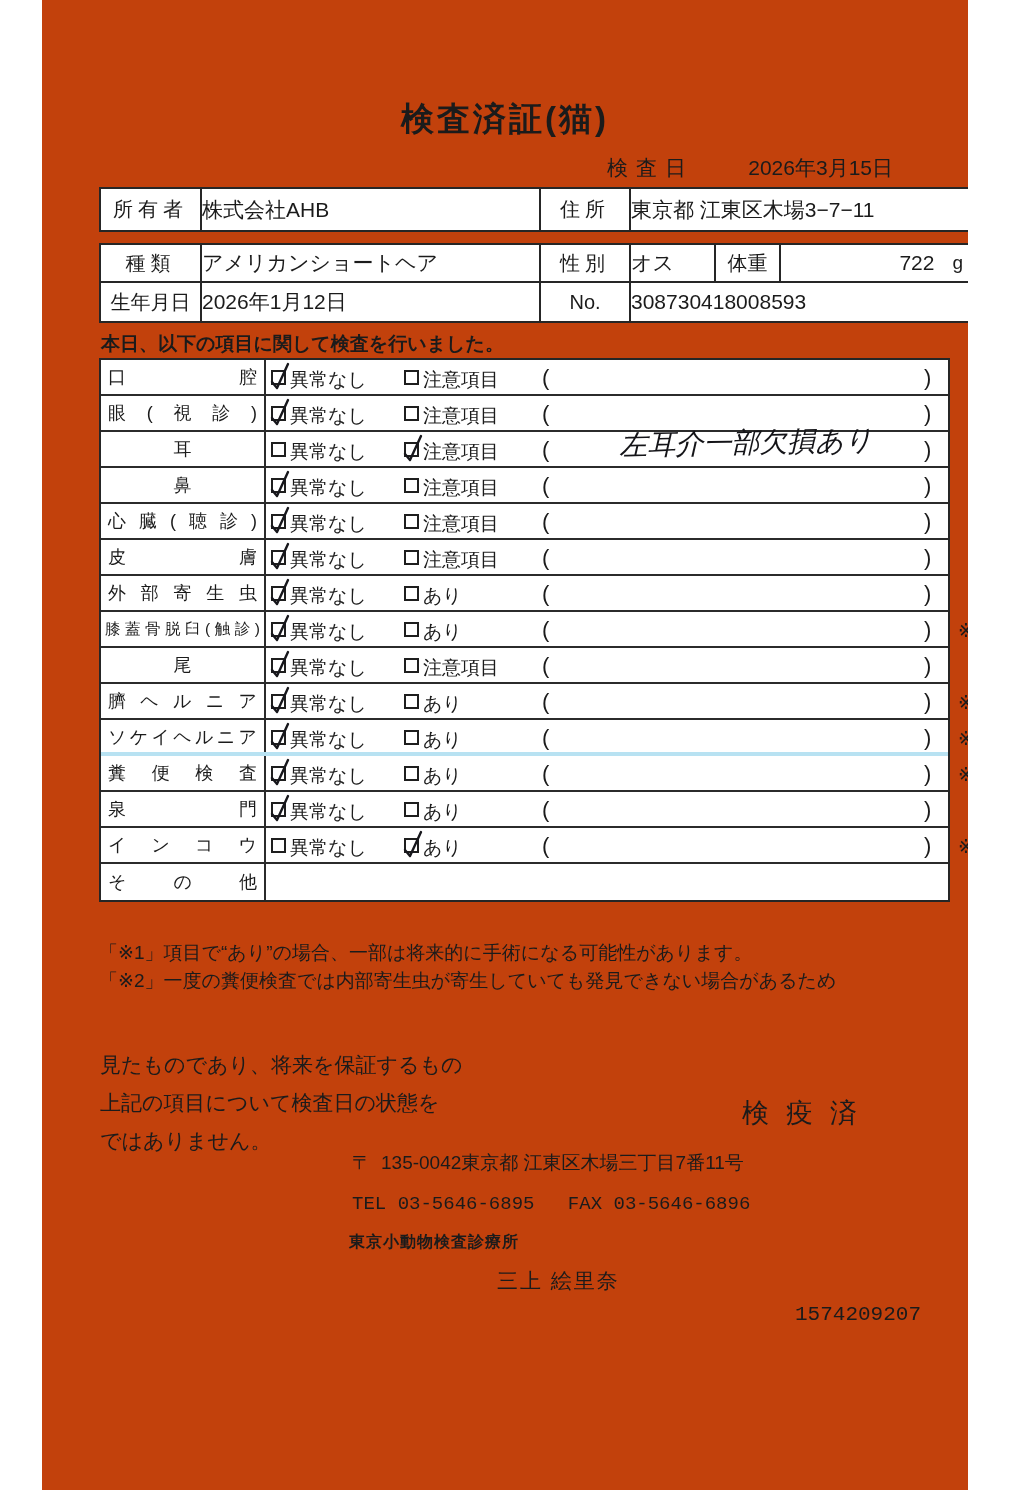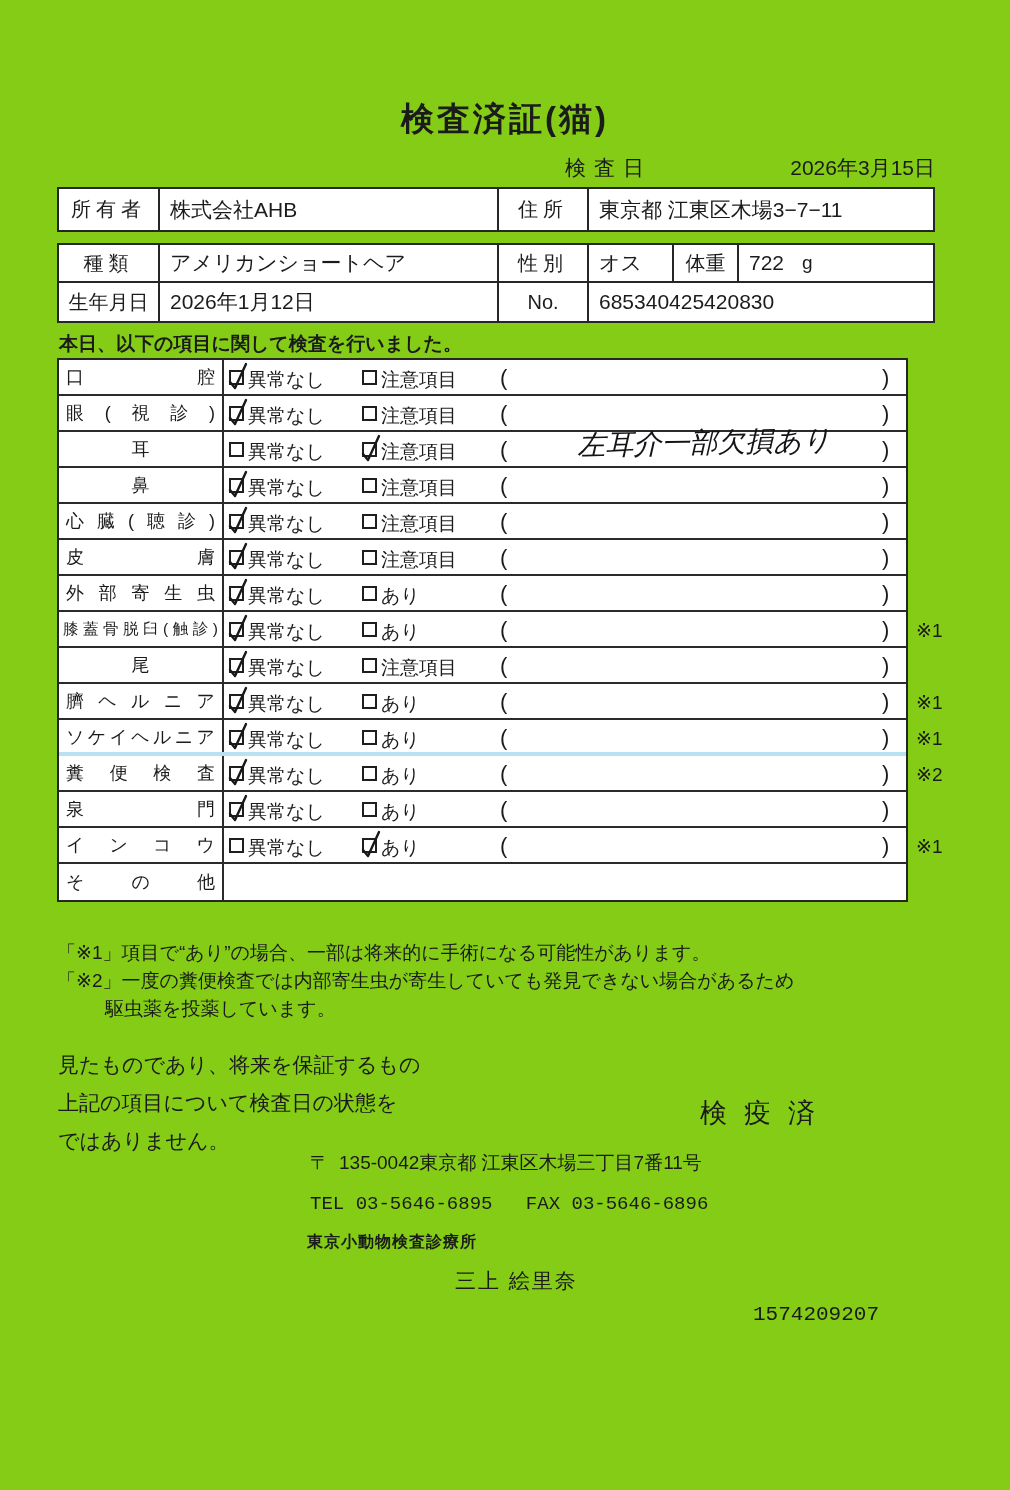--- a/index.html
+++ b/index.html
@@ -1,42 +1,42 @@
 <!DOCTYPE html>
 <html lang="ja"><head>
 <meta charset="utf-8">
 <style>
   *{margin:0;padding:0;box-sizing:border-box}
   html,body{background:#ffffff}
   .page{
-    position:relative;width:1010px;height:1490px;margin:0 auto;
-    background:#84cc16;color:#1b1b1b;
+    position:relative;width:926px;height:1490px;margin:0 auto;
+    background:#c2410c;color:#1b1b1b;
     font-family:"Liberation Sans","DejaVu Sans",sans-serif;
     overflow:hidden;
   }
   
   .title{position:absolute;top:97px;left:0;width:100%;text-align:center;
          font-size:33px;font-weight:600;letter-spacing:3px}
   .exam-date-label{position:absolute;top:154px;left:565px;font-size:21px;letter-spacing:8px}
   .exam-date-value{position:absolute;top:154px;right:75px;font-size:21px}
   
   .tbl{position:absolute;left:57px;width:878px;border:2px solid #262626;background:#fff}
   .tblA{top:187px}
   .tblB{top:243px}
   .tbl-row{display:flex;height:41px}
   .tblB .tbl-row{height:38px}
   .tblB .tbl-row:first-child{border-bottom:2px solid #262626}
   .cell{display:flex;align-items:center;font-size:20px;height:100%}
   .cell.bR{border-right:2px solid #262626}
   .cell.lbl{justify-content:center}
   .cell.sp{letter-spacing:5px}
-  .cell.val{padding-left:10px;font-size:21px}
+  .cell.val{padding-left:0;font-size:21px}
   .w1{width:101px}.w2{width:339px}.w3{width:90px}.w5{width:85px}.w6{width:65px}
   .grow{flex:1}
-  .weight-cell{padding-right:12px}
+  .weight-cell{justify-content:flex-end;padding-right:12px}
   .weight-unit{margin-left:18px;font-size:19px}
   
   .intro{position:absolute;top:331px;left:59px;font-size:19px;font-weight:700}
   
   .checklist{position:absolute;top:358px;left:57px;width:851px;border:2px solid #262626;background:#fff}
   .trow{display:flex;height:36px;border-bottom:2px solid #2b2b2b;position:relative}
   .trow:last-child{border-bottom:none}
   .trow.scan-blue{box-shadow:0 -4px 0 0 #b8e2f2}
   .tlabel{width:165px;border-right:2px solid #2b2b2b;font-size:18px;padding:0 7px;height:100%}
   .tlabel.tight{font-size:15.5px;padding:0 4px}
@@ -101,21 +101,21 @@
       <div class="cell lbl bR w6">体重</div>
       <div class="cell val grow weight-cell">
         <span>722</span>
         <span class="weight-unit">g</span>
       </div>
     </div>
     <div class="tbl-row">
       <div class="cell lbl bR w1">生年月日</div>
       <div class="cell val bR w2">2026年1月12日</div>
       <div class="cell lbl bR w3">No.</div>
-      <div class="cell val grow">685340425420830</div>
+      <div class="cell val grow">308730418008593</div>
     </div>
   </div>
 
   <p class="intro">本日、以下の項目に関して検査を行いました。</p>
 
   <div class="checklist">
 
     <div class="trow">
       <div class="tlabel jp-just">
           <span>口</span>
@@ -443,21 +443,20 @@
           <span>他</span>
         </div>
       <div class="tcontent"></div>
     </div>
 
   </div>
 
   <div class="notes">
     <div>「※1」項目で“あり”の場合、一部は将来的に手術になる可能性があります。</div>
     <div>「※2」一度の糞便検査では内部寄生虫が寄生していても発見できない場合があるため</div>
-    <div class="indent">駆虫薬を投薬しています。</div>
   </div>
 
   <div class="disclaimer">
     <div>見たものであり、将来を保証するもの</div>
     <div>上記の項目について検査日の状態を</div>
     <div>ではありません。</div>
   </div>
 
   <div class="quarantine">検疫済</div>
 

